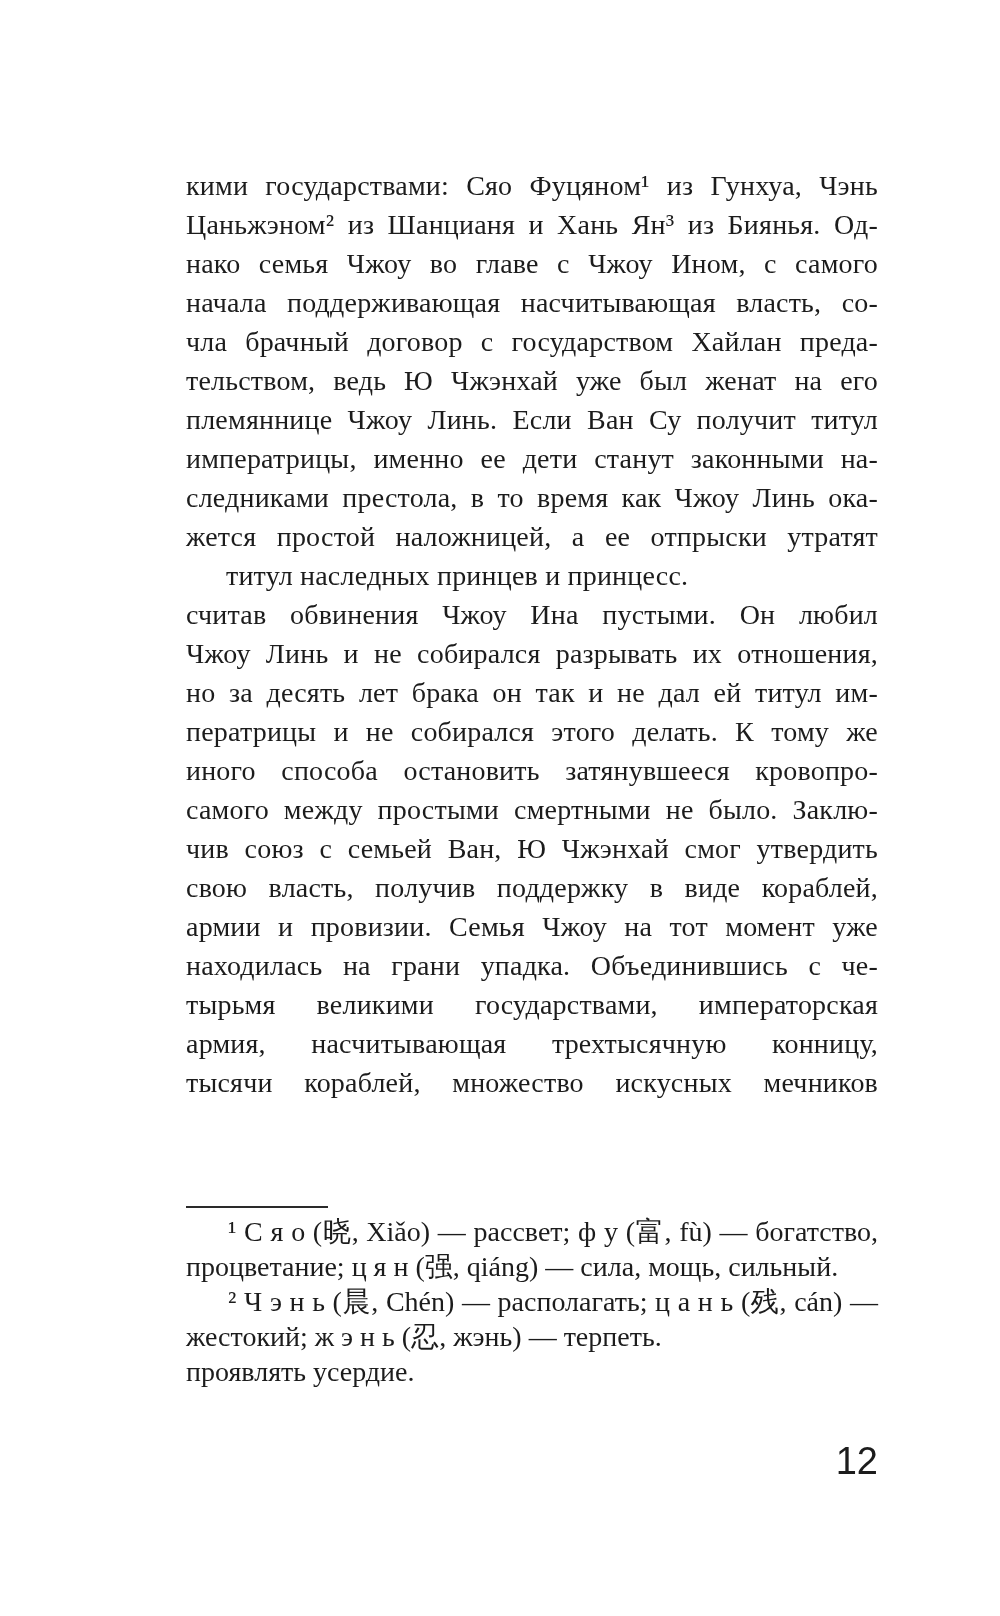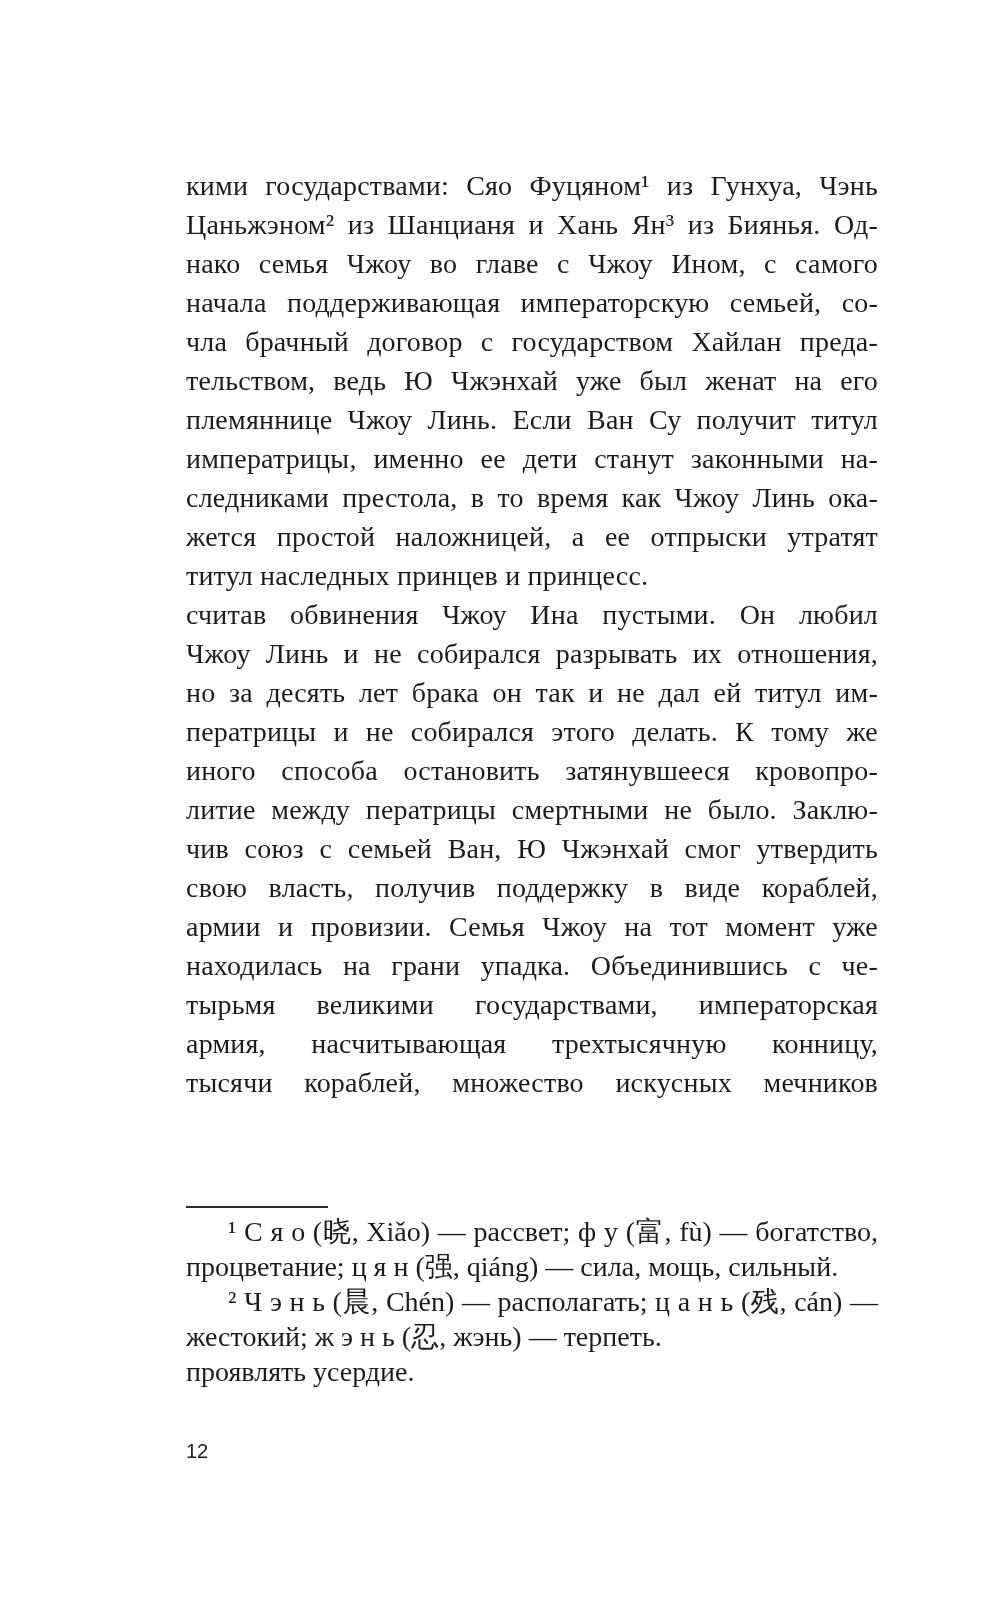--- a/index.html
+++ b/index.html
@@ -25,21 +25,21 @@
     width: 692px;
   }
   .bline {
     font-size: 28px;
     line-height: 39px;
     height: 39px;
     text-align: justify;
     text-align-last: justify;
     letter-spacing: 0.2px;
   }
-  .bline.end { text-align-last: left; }
+  .bline.end { text-align-last: left; margin-left: 40px; }
   .bline.indent { text-indent: 45px; }
   .fnrule {
     position: absolute;
     left: 186px;
     top: 1206px;
     width: 142px;
     height: 2px;
     background: #2a2a2a;
   }
   .fnblock {
@@ -55,49 +55,49 @@
     text-align: justify;
     text-align-last: justify;
   }
   .fline.end { text-align-last: left; }
   .fline.indent { text-indent: 42px; }
   .folio {
     position: absolute;
     left: 186px;
     top: 1440px;
     width: 692px;
-    text-align: left;
+    text-align: right;
     font-family: "Liberation Sans", "DejaVu Sans", sans-serif;
-    font-size: 20px;
+    font-size: 38px;
     color: #1c1c1c;
   }
 </style>
 </head>
 <body>
 
 <div class="page">
 
   <div class="textblock">
     <div class="bline">кими государствами: Сяо Фуцяном¹ из Гунхуа, Чэнь</div>
     <div class="bline">Цаньжэном² из Шанцианя и Хань Ян³ из Биянья. Од-</div>
     <div class="bline">нако семья Чжоу во главе с Чжоу Ином, с самого</div>
-    <div class="bline">начала поддерживающая императорскую семьей, со-</div>
+    <div class="bline">начала поддерживающая насчитывающая власть, со-</div>
     <div class="bline">чла брачный договор с государством Хайлан преда-</div>
     <div class="bline">тельством, ведь Ю Чжэнхай уже был женат на его</div>
     <div class="bline">племяннице Чжоу Линь. Если Ван Су получит титул</div>
     <div class="bline">императрицы, именно ее дети станут законными на-</div>
     <div class="bline">следниками престола, в то время как Чжоу Линь ока-</div>
     <div class="bline">жется простой наложницей, а ее отпрыски утратят</div>
     <div class="bline end">титул наследных принцев и принцесс.</div>
     <div class="bline">считав обвинения Чжоу Ина пустыми. Он любил</div>
     <div class="bline">Чжоу Линь и не собирался разрывать их отношения,</div>
     <div class="bline">но за десять лет брака он так и не дал ей титул им-</div>
     <div class="bline">ператрицы и не собирался этого делать. К тому же</div>
     <div class="bline">иного способа остановить затянувшееся кровопро-</div>
-    <div class="bline">литие между ператрицы смертными не было. Заклю-</div>
+    <div class="bline">самого между простыми смертными не было. Заклю-</div>
     <div class="bline">чив союз с семьей Ван, Ю Чжэнхай смог утвердить</div>
     <div class="bline">свою власть, получив поддержку в виде кораблей,</div>
     <div class="bline">армии и провизии. Семья Чжоу на тот момент уже</div>
     <div class="bline">находилась на грани упадка. Объединившись с че-</div>
     <div class="bline">тырьмя великими государствами, императорская</div>
     <div class="bline">армия, насчитывающая трехтысячную конницу,</div>
     <div class="bline">тысячи кораблей, множество искусных мечников</div>
   </div>
 
   <div class="fnrule"></div>

